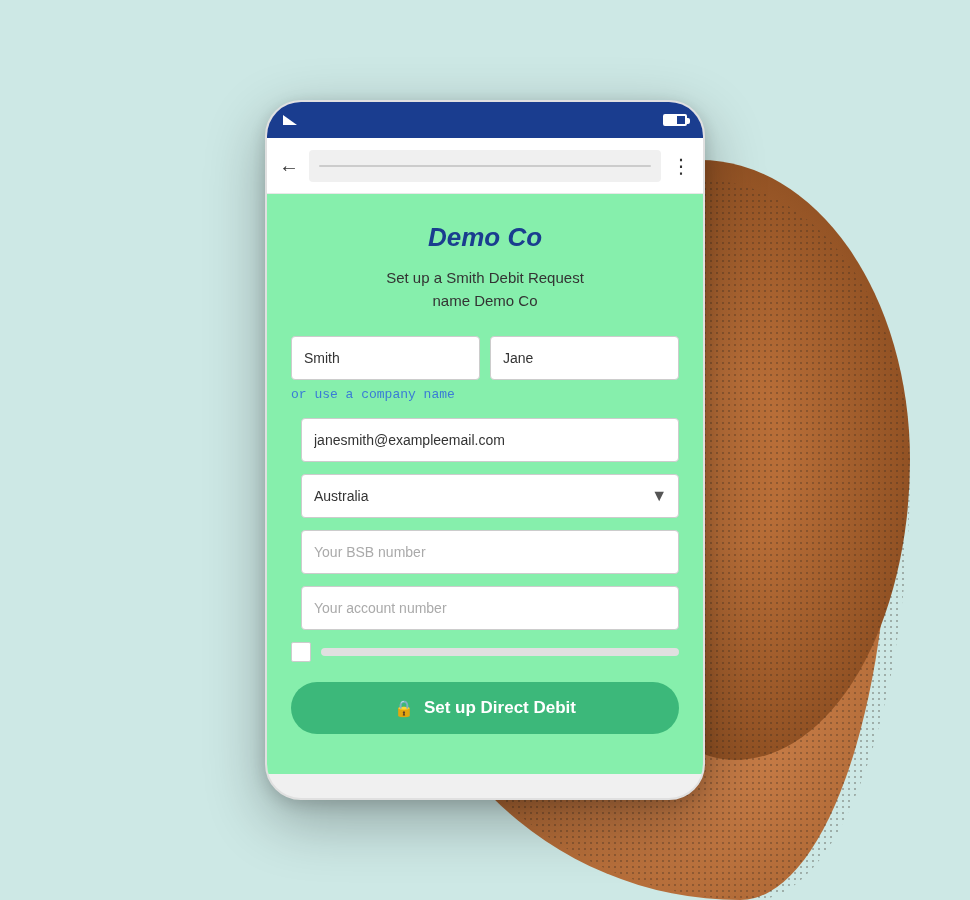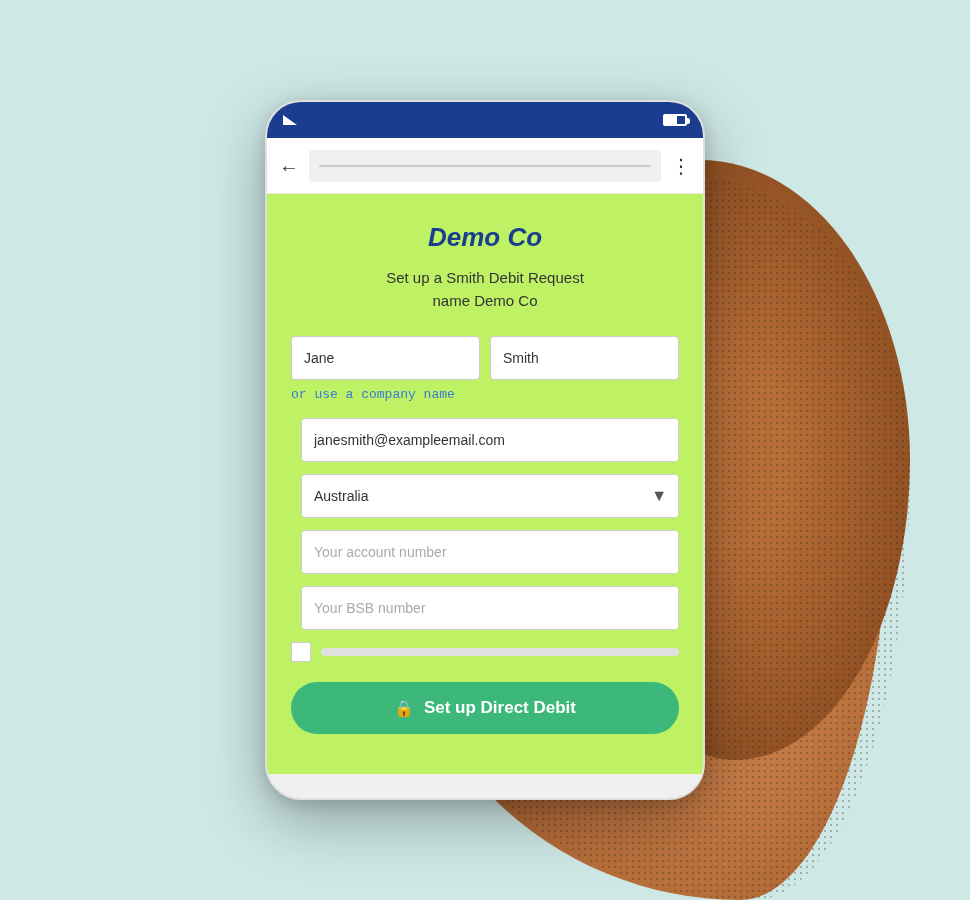--- a/index.html
+++ b/index.html
@@ -160,21 +160,21 @@
       border-radius: 1px;
     }
 
     .menu-dots {
       font-size: 20px;
       color: #333;
     }
 
     
     .phone-content {
-      background: #bef264;
+      background: #86efac;
       padding: 28px 24px 12px;
       min-height: 580px;
     }
 
     .company-name {
       text-align: center;
       font-size: 26px;
       font-weight: 700;
       color: #1a3d8f;
       margin-bottom: 14px;
@@ -332,22 +332,22 @@
 
       <div class="company-name">Demo Co</div>
 
       <div class="page-subtitle">
         <span>Set up a Smith Debit Request</span><br>
         <span>name Demo Co</span>
       </div>
 
       
       <div class="form-row">
+        <input class="form-input" type="text" value="Smith" placeholder="Smith" style="">
         <input class="form-input" type="text" value="Jane" placeholder="Jane" style="">
-        <input class="form-input" type="text" value="Smith" placeholder="Smith" style="">
       </div>
 
       
       <a class="company-name-link" href="#">or use a company name</a>
 
       
       <div class="form-group">
         <input class="form-input" type="email" value="janesmith@exampleemail.com" style="">
       </div>
 
@@ -359,26 +359,26 @@
             <option value="New Zealand">New Zealand</option>
             <option value="United Kingdom">United Kingdom</option>
             <option value="United States">United States</option>
           </select>
           <span class="select-chevron">▼</span>
         </div>
       </div>
 
       
       <div class="form-group">
+        <input class="form-input" type="text" placeholder="Your BSB number" style="">
+      </div>
+
+      
+      <div class="form-group">
         <input class="form-input" type="text" placeholder="Your account number" style="">
-      </div>
-
-      
-      <div class="form-group">
-        <input class="form-input" type="text" placeholder="Your BSB number" style="">
       </div>
 
       
       <div class="checkbox-row">
         <input class="checkbox-input" type="checkbox" style="">
         <div class="checkbox-label-line"></div>
       </div>
 
       
       <button class="submit-button">

